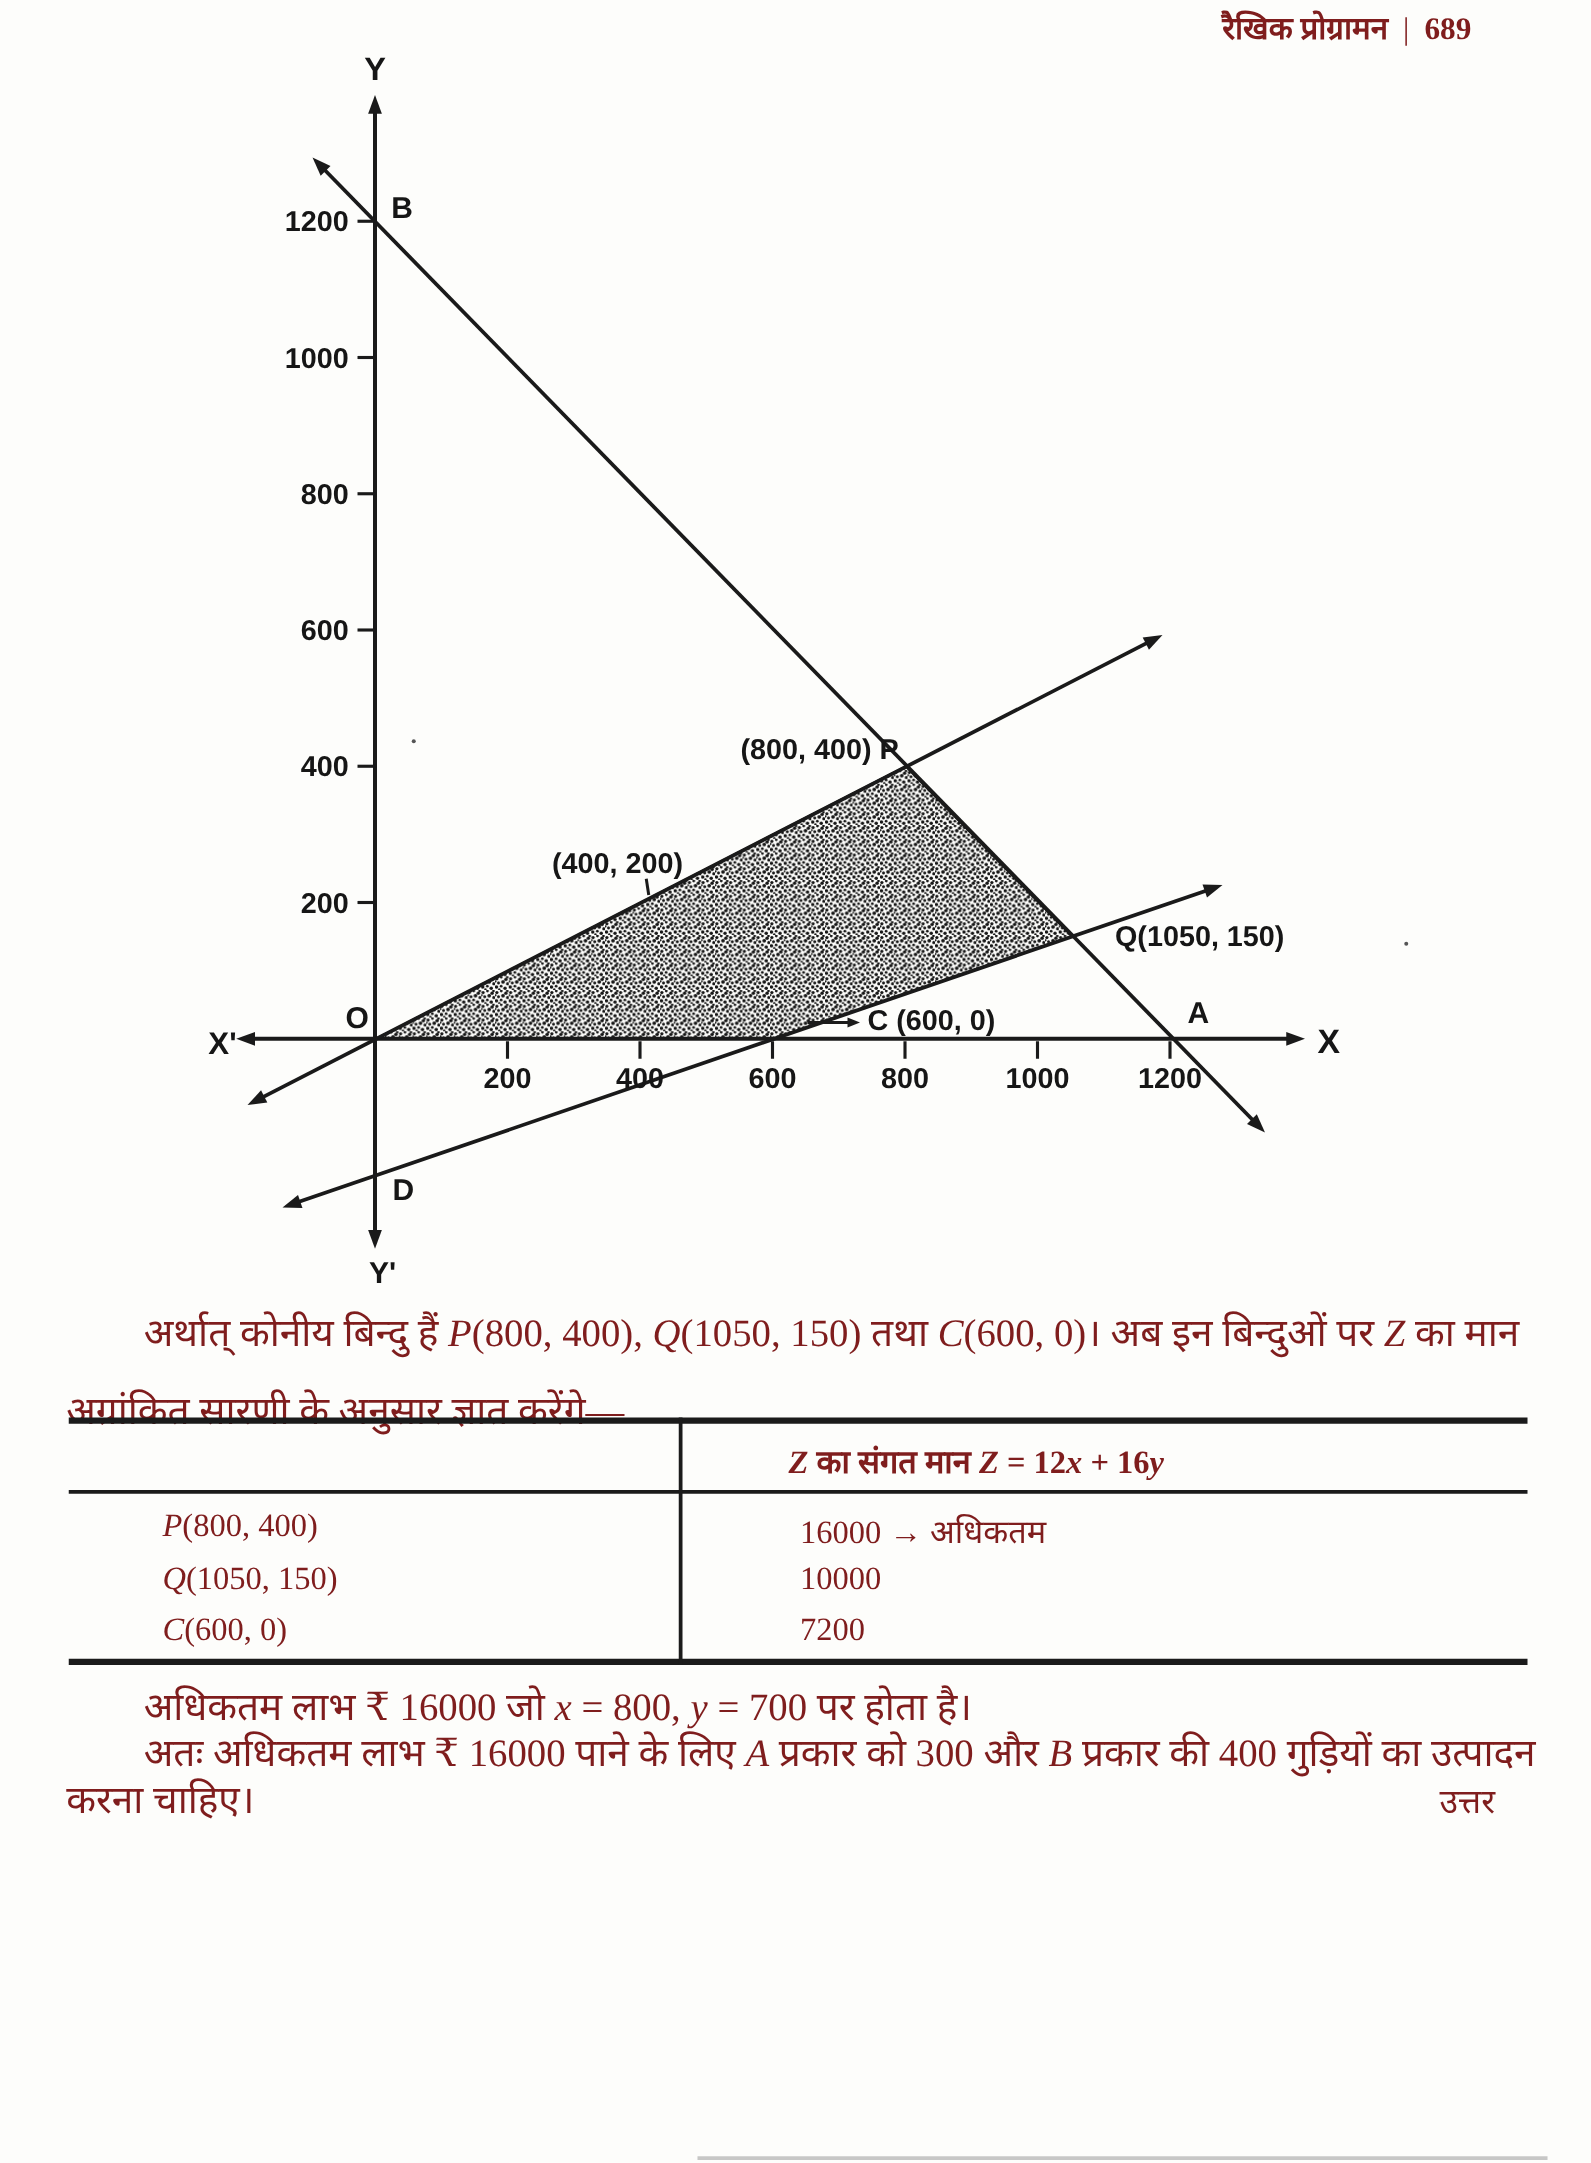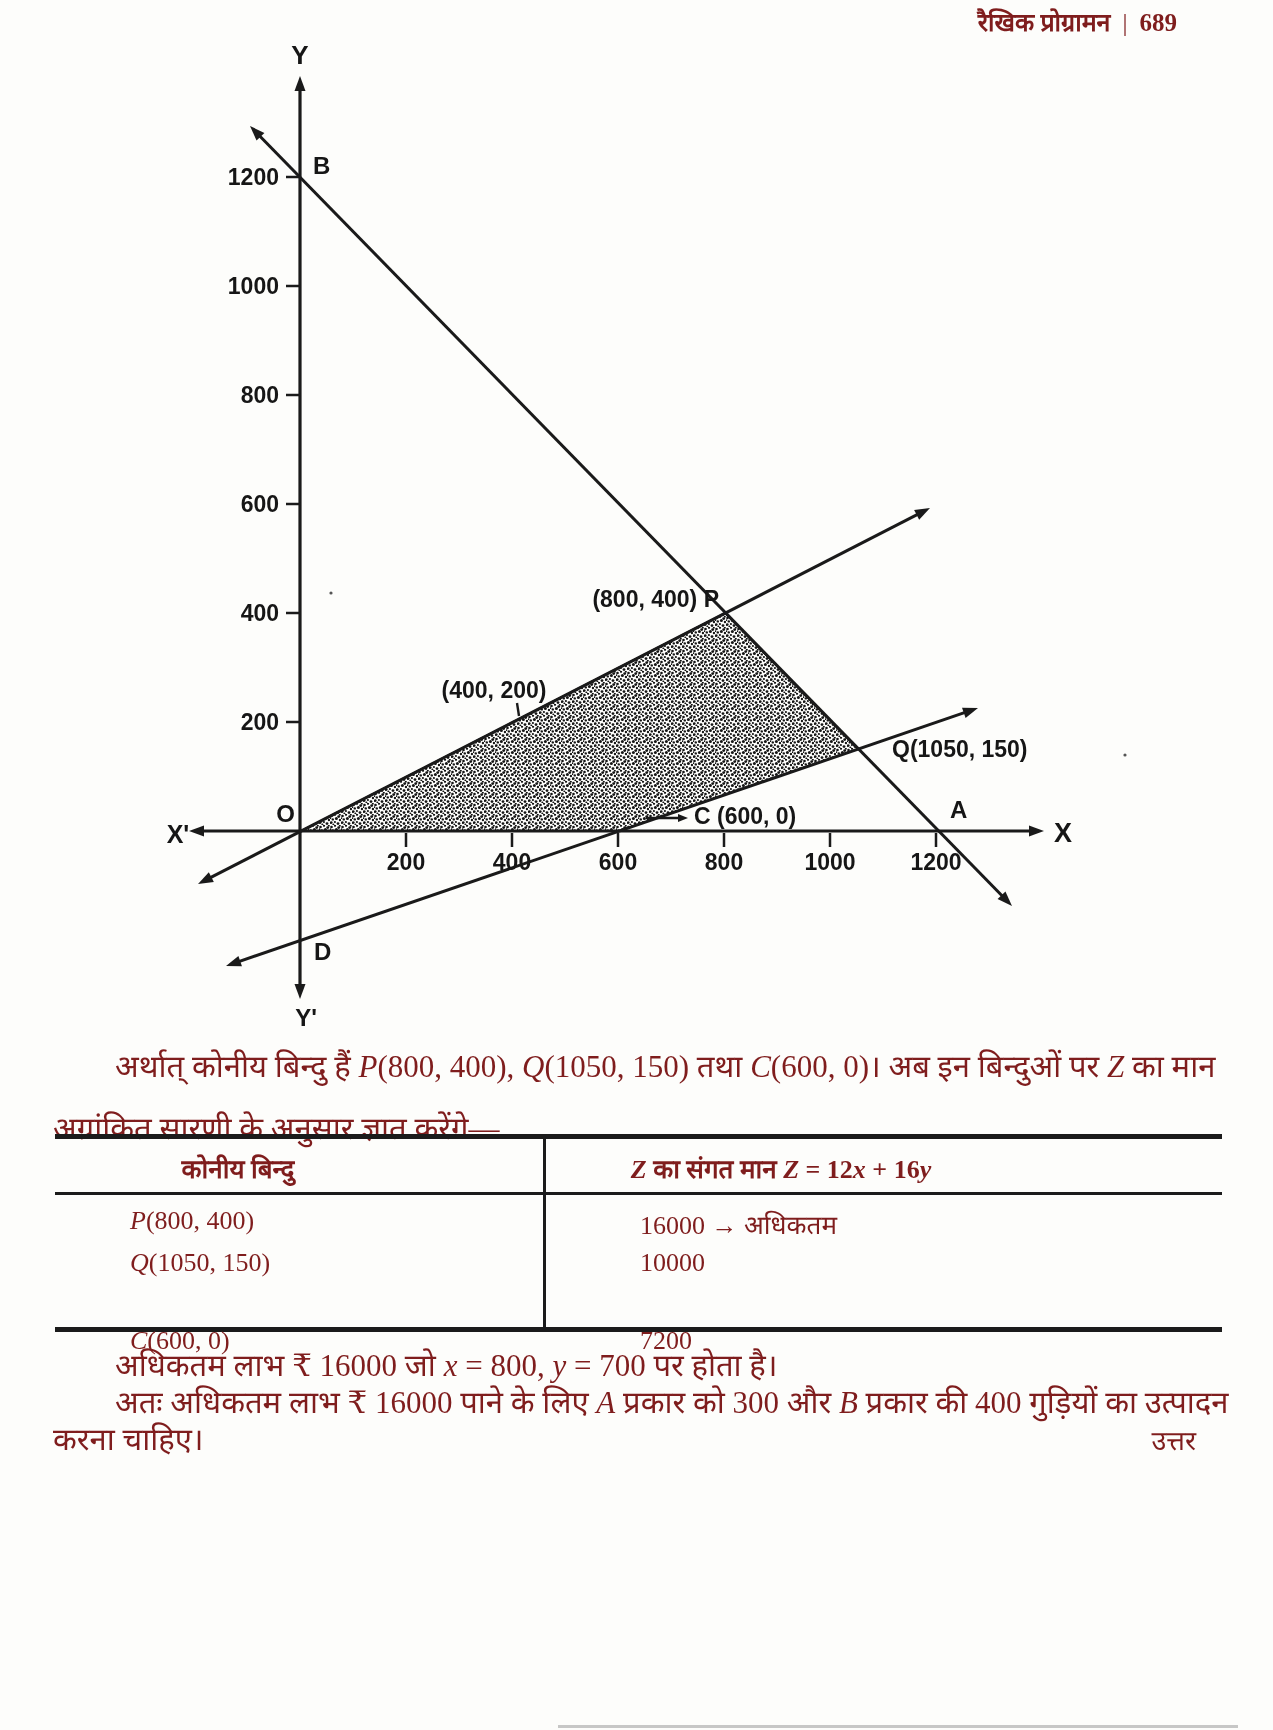--- a/index.html
+++ b/index.html
@@ -18,21 +18,21 @@
   .rule.top{top:0;height:5px;}
   .rule.mid{top:58px;height:3px;}
   .rule.bot{bottom:0;height:5px;}
   .vline{position:absolute;left:488px;top:0;bottom:0;width:3px;background:#1b1b1b;}
   .th{position:absolute;top:16px;text-align:center;font-weight:bold;white-space:nowrap;}
   .th-left{left:0;width:366px;}
   .th-right{left:491px;width:470px;}
   .cell{position:absolute;white-space:nowrap;}
   .cell-point{left:75px;}
   .cell-value{left:585px;}
-  .r0{top:72px;} .r1{top:114px;} .r2{top:155px;margin-top:37px;}
+  .r0{top:72px;} .r1{top:114px;} .r2{top:155px;}
   .c1{top:1349px;} .c2{top:1386px;} .c3{top:1423px;}
   .answer{position:absolute;top:1421px;right:77px;font-size:27px;font-weight:normal;}
   .scanline{position:absolute;top:1725px;left:558px;width:680px;height:3px;background:#9a9a9a;opacity:.55;}
 </style>
 </head>
 <body>
 
 <div class="page">
 
   <div class="page-header">
@@ -118,21 +118,20 @@
   </svg>
 
   <div class="para indent" style="top:1050px;"><span>अर्थात् कोनीय बिन्दु हैं </span><i>P</i><span>(800, 400), </span><i>Q</i><span>(1050, 150) तथा </span><i>C</i><span>(600, 0)। अब इन बिन्दुओं पर </span><i>Z</i><span> का मान</span></div>
   <div class="para" style="top:1088px;margin-top:24px;"><span>अग्रांकित सारणी के अनुसार ज्ञात करेंगे—</span></div>
 
   <div class="ztable">
     <div class="rule top"></div>
     <div class="rule mid"></div>
     <div class="rule bot"></div>
     <div class="vline"></div>
-    <div class="th th-left"><span>कोनीय बिन्दु</span></div>
     <div class="th th-right"><i>Z</i><span> का संगत मान </span><i>Z</i><span> = 12</span><i>x</i><span> + 16</span><i>y</i></div>
     <div class="cell cell-point r0"><i>P</i><span>(800, 400)</span></div>
     <div class="cell cell-value r0"><span>16000 → अधिकतम</span></div>
     <div class="cell cell-point r1"><i>Q</i><span>(1050, 150)</span></div>
     <div class="cell cell-value r1"><span>10000</span></div>
     <div class="cell cell-point r2"><i>C</i><span>(600, 0)</span></div>
     <div class="cell cell-value r2"><span>7200</span></div>
   </div>
 
   <div class="para indent c1"><span>अधिकतम लाभ ₹ 16000 जो </span><i>x</i><span> = 800, </span><i>y</i><span> = 700 पर होता है।</span></div>

